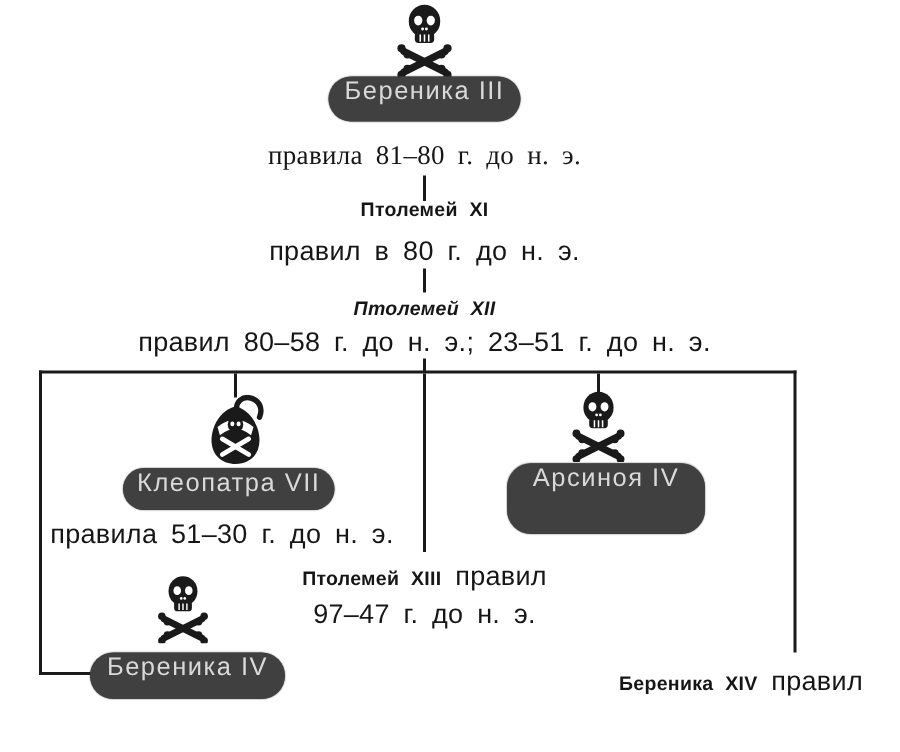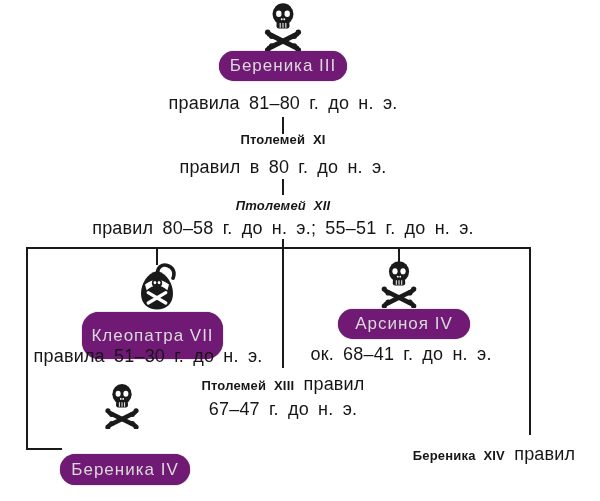--- a/index.html
+++ b/index.html
@@ -2,22 +2,22 @@
 <html><head>
 <meta charset="utf-8">
 <style>
   html,body{margin:0;padding:0;background:#ffffff;}
   .canvas{
     position:relative;width:600px;height:501px;background:#ffffff;
     font-family:"Liberation Sans",sans-serif;color:#1a1a1a;overflow:hidden;
   }
   .line{position:absolute;background:#1a1a1a;}
   .pill{
-    position:absolute;background:#701a75;color:#d9d9d9;
-    display:flex;align-items:center;justify-content:center;
+    position:absolute;background:#404040;color:#d9d9d9;
+    display:flex;align-items:flex-start;justify-content:center;
     font-size:17px;letter-spacing:1px;white-space:nowrap;
     box-shadow:0 0 1px #323232;
   }
   .cap{
     position:absolute;font-size:18px;white-space:nowrap;
     transform:translateX(-50%);letter-spacing:0.2px;word-spacing:4px;
     color:#161616;
   }
   .nm{font-weight:bold;font-size:13px;letter-spacing:0.2px;}
   .icon{position:absolute;}
@@ -82,54 +82,53 @@
   <div class="line" style="left:282px;top:249px;width:2px;height:119px;"></div>
   <div class="line" style="left:398px;top:249px;width:2px;height:13px;"></div>
   <div class="line" style="left:529px;top:247px;width:2px;height:188px;"></div>
 
   <svg class="icon" style="left:258px;top:2px;width:50px;height:50px;">
       <use href="#sym-skull"></use>
     </svg>
   <div class="pill" style="left:219px;top:51px;width:128px;height:30px;border-radius:16px;">
     <span>Береника III</span>
   </div>
-  <div class="cap" style="left:283px;top:93px;">правила 81–80 г. до н. э.</div>
+  <div class="cap" style="left:283px;top:93px;font-family:Liberation Serif, serif;">правила 81–80 г. до н. э.</div>
 
   <div class="cap nm" style="left:283px;top:132px;">Птолемей XI</div>
   <div class="cap" style="left:283px;top:157px;">правил в 80 г. до н. э.</div>
 
   <div class="cap nm" style="left:283px;top:198px;font-style:italic;">Птолемей XII</div>
-  <div class="cap" style="left:283px;top:218px;">правил 80–58 г. до н. э.; 55–51 г. до н. э.</div>
+  <div class="cap" style="left:283px;top:218px;">правил 80–58 г. до н. э.; 23–51 г. до н. э.</div>
 
   <svg class="icon" style="left:133px;top:263px;width:48px;height:48px;">
       <use href="#sym-asp"></use>
     </svg>
-  <div class="pill" style="left:82px;top:312px;width:141px;height:47px;border-radius:17px;">
+  <div class="pill" style="left:82px;top:312px;width:141px;height:28px;border-radius:17px;">
     <span>Клеопатра VII</span>
   </div>
   <div class="cap" style="left:148px;top:346px;text-align:right;">правила 51–30 г. до н. э.</div>
 
   <svg class="icon" style="left:375px;top:260px;width:48px;height:48px;">
       <use href="#sym-skull"></use>
     </svg>
-  <div class="pill" style="left:338px;top:309px;width:132px;height:30px;border-radius:16px;">
+  <div class="pill" style="left:338px;top:309px;width:132px;height:47px;border-radius:16px;">
     <span>Арсиноя IV</span>
   </div>
-  <div class="cap" style="left:401px;top:344px;">ок. 68–41 г. до н. э.</div>
 
   <div class="cap" style="left:283px;top:374px;">
     <span class="nm">Птолемей XIII</span>
     <span>правил</span>
   </div>
-  <div class="cap" style="left:283px;top:399px;">67–47 г. до н. э.</div>
+  <div class="cap" style="left:283px;top:399px;">97–47 г. до н. э.</div>
 
   <svg class="icon" style="left:98px;top:383px;width:48px;height:46px;">
       <use href="#sym-skull"></use>
     </svg>
-  <div class="pill" style="left:60px;top:435px;width:130px;height:31px;border-radius:17px;margin-top:19px;">
+  <div class="pill" style="left:60px;top:435px;width:130px;height:31px;border-radius:17px;">
     <span>Береника IV</span>
   </div>
 
   <div class="cap" style="left:494px;top:444px;">
     <span class="nm">Береника XIV</span>
     <span>правил</span>
   </div>
 
 </div>
 

